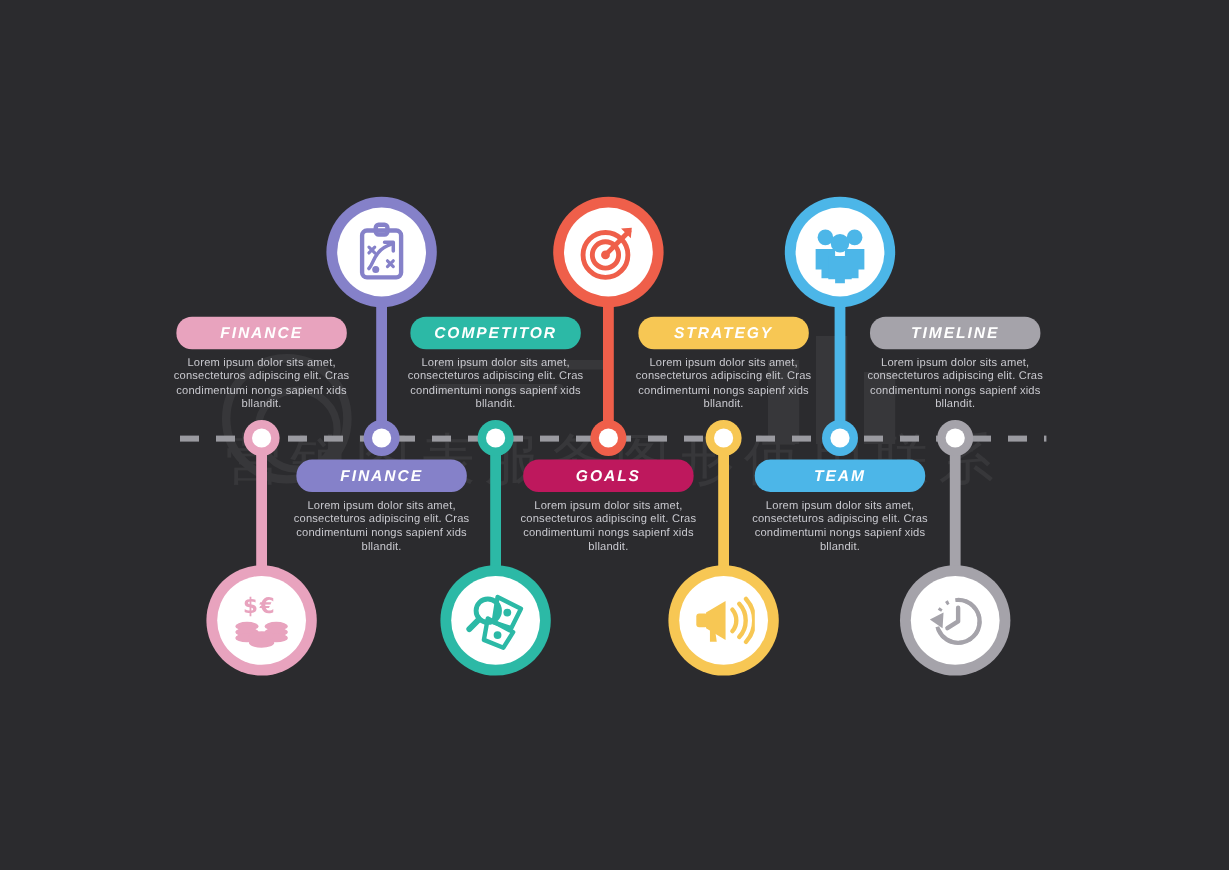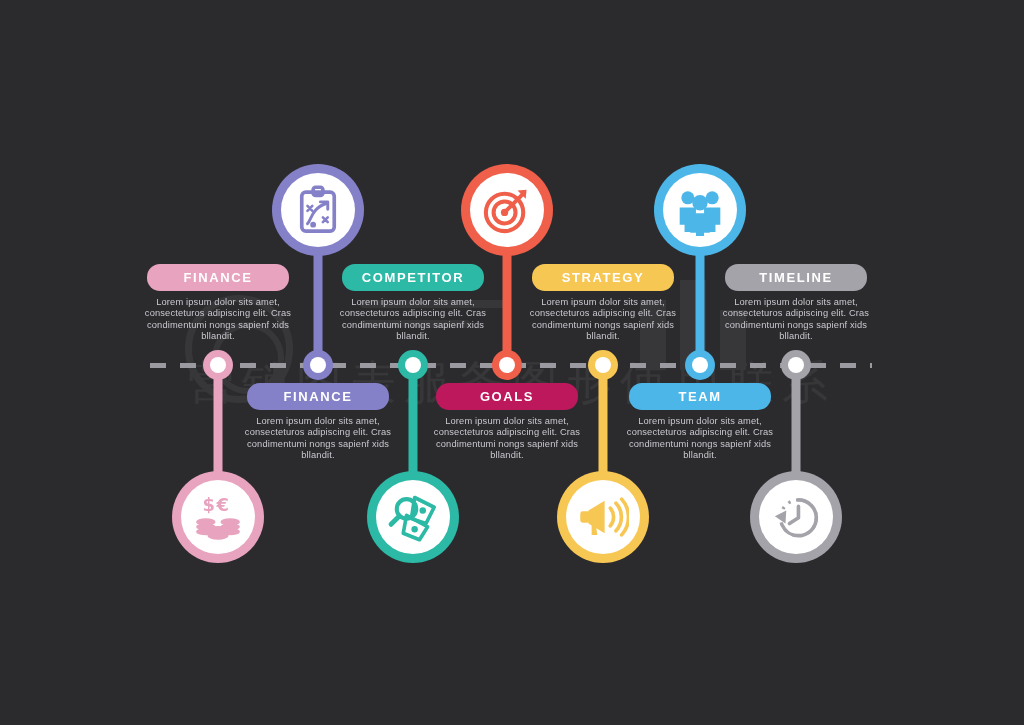--- a/index.html
+++ b/index.html
@@ -49,20 +49,21 @@
     background:#ffffff; z-index:6;
     display:flex; align-items:center; justify-content:center;
   }
   .bubble svg { width:52px; height:52px; display:block; }
 
   
   .pill {
     position:absolute; height:27px; border-radius:13px;
     display:flex; align-items:center; justify-content:center;
     z-index:6;
+    font-style:italic;
   }
   .pill span {
     color:#ffffff; font-size:13px; font-weight:bold; letter-spacing:1.6px;
     white-space:nowrap;
   }
 
   .desc {
     position:absolute; z-index:6;
     width:178px; text-align:center;
     color:#c9c9cf; font-size:9.3px; line-height:11.4px;

